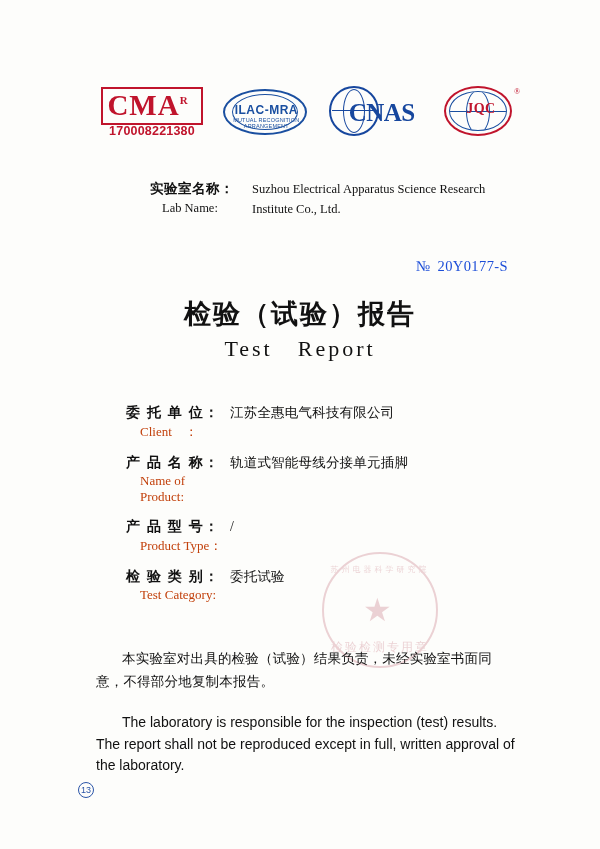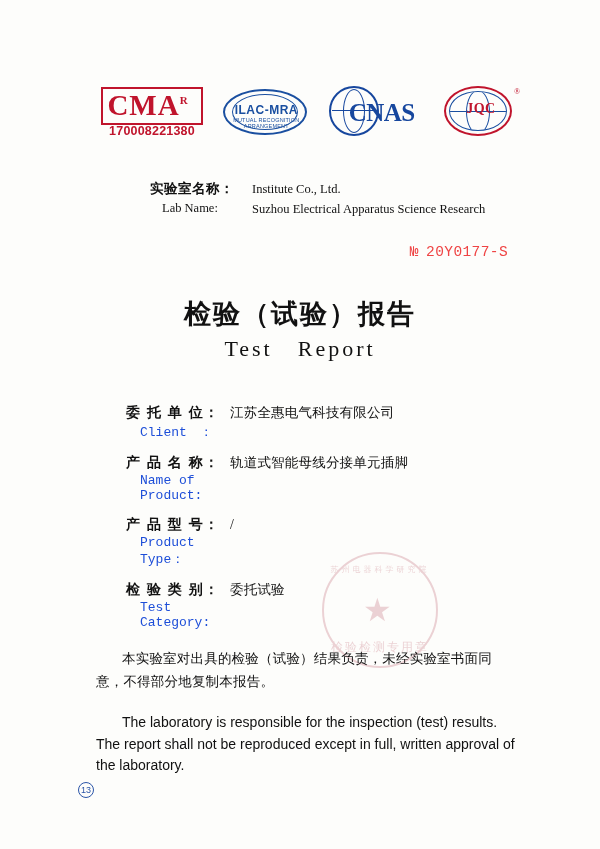--- a/index.html
+++ b/index.html
@@ -286,24 +286,24 @@
     font-size: 12.5px;
     color: #111;
     margin-top: 3px;
     line-height: 1.35;
   }
 
   
   .report-no {
     position: absolute;
     right: 92px;
-    top: 244px;
-    font-family: Liberation Mono, monospace;
+    top: 258px;
+    font-family: Liberation Serif, serif;
     font-size: 14.5px;
-    color: #ef4444;
+    color: #1d4ed8;
     letter-spacing: 0.4px;
   }
   .report-no .no-label {
     font-size: 15px;
   }
   .report-no .no-value {
     margin-left: 7px;
   }
 
   
@@ -346,23 +346,23 @@
   .field-label-cn {
     font-family: "Liberation Sans", sans-serif;
     font-weight: bold;
     font-size: 14px;
     color: #111;
     width: 104px;
     flex: none;
     letter-spacing: 1.5px;
   }
   .field-label-en {
-    font-family: Liberation Mono, monospace;
+    font-family: Liberation Serif, serif;
     font-size: 13px;
-    color: #1d4ed8;
+    color: #c2410c;
     width: 104px;
     flex: none;
     padding-left: 14px;
     box-sizing: border-box;
     margin-top: 1px;
   }
   .field-value {
     font-family: "Liberation Sans", sans-serif;
     font-size: 13.5px;
     color: #111;
@@ -499,22 +499,22 @@
 
   </div>
 
   <div class="lab-block">
     <div class="lab-row">
       <div class="lab-labels">
         <div class="lab-label-cn">实验室名称：</div>
         <div class="lab-label-en">Lab Name:</div>
       </div>
       <div class="lab-values">
+        <div class="lab-value-en">Suzhou Electrical Apparatus Science Research</div>
         <div class="lab-value-en">Institute Co., Ltd.</div>
-        <div class="lab-value-en">Suzhou Electrical Apparatus Science Research</div>
       </div>
     </div>
   </div>
 
   <div class="report-no">
     <span class="no-label">№</span><span class="no-value">20Y0177-S</span>
   </div>
 
   <div class="title-cn">检验（试验）报告</div>
   <div class="title-en">Test　Report</div>

